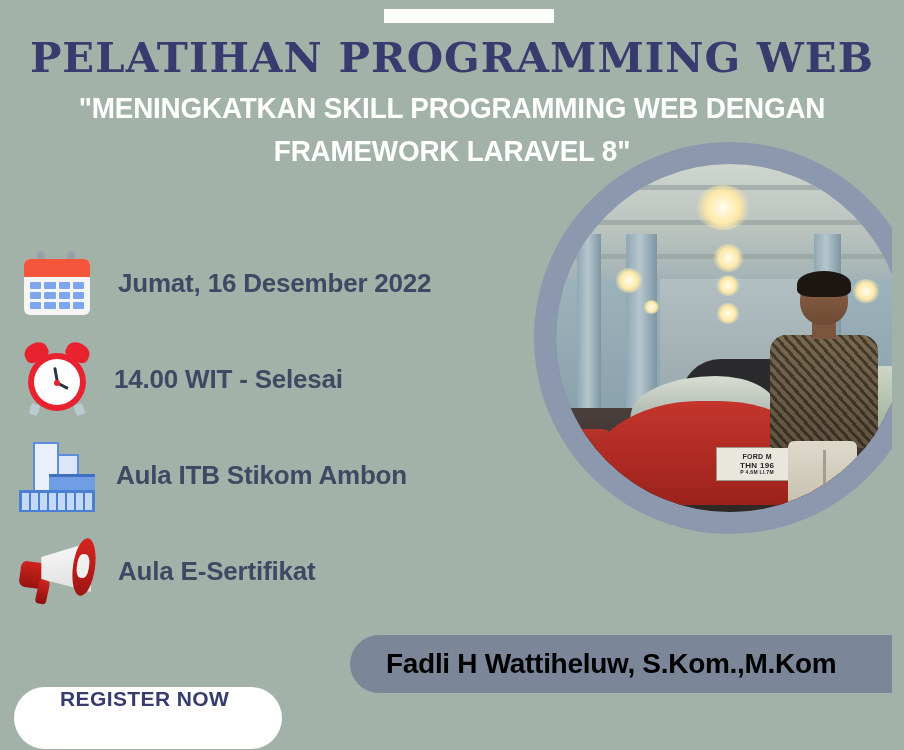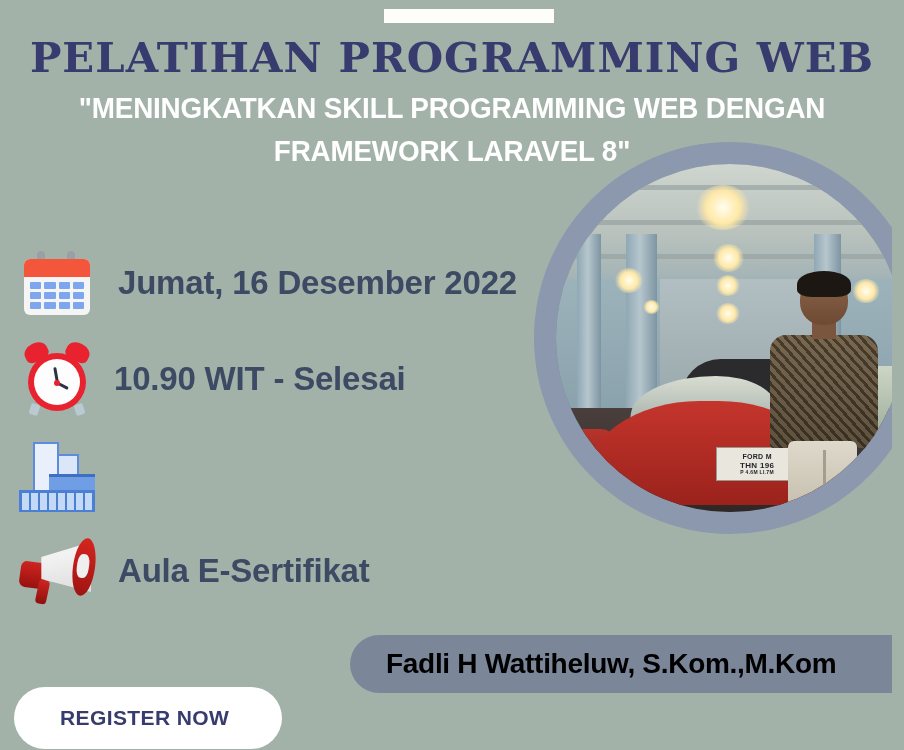--- a/index.html
+++ b/index.html
@@ -172,21 +172,21 @@
     display:flex; align-items:center;
     height:96px;
     padding-left: 16px;
   }
   .info-icon {
     width:82px; flex:0 0 82px; height:82px;
     position:relative;
   }
   .info-text {
     font-family:"Liberation Sans", sans-serif;
-    font-weight:700; font-size:33px;
+    font-weight:700; font-size:26px;
     color:#3d4a63;
     letter-spacing:-0.2px;
     margin-left:16px;
     white-space:nowrap;
   }
   .row-cal .info-text { margin-left: 20px; }
   .row-loc .info-text { margin-left: 18px; }
   .row-cert .info-text { margin-left: 20px; }
 
   
@@ -300,21 +300,21 @@
     color:#000000; font-family:"Liberation Sans", sans-serif;
     font-weight:700; font-size:28px; letter-spacing:-0.3px;
     margin-left:36px; white-space:nowrap;
   }
 
   
   .register-btn {
     position:absolute; left:14px; top:678px;
     width:268px; height:62px;
     background:#ffffff; border-radius:31px;
-    display:flex; align-items:center;
+    display:flex; align-items:flex-start;
   }
   .register-label {
     margin-left:46px;
     font-family:"Liberation Sans", sans-serif;
     font-weight:700; font-size:21px;
     letter-spacing:0.4px;
     color:#373b6e;
     white-space:nowrap;
   }
   .bottom-sliver {
@@ -414,21 +414,21 @@
           <div class="clk-bell r"></div>
           <div class="clk-foot l"></div>
           <div class="clk-foot r"></div>
           <div class="clk-ring"></div>
           <div class="clk-face"></div>
           <div class="clk-m"></div>
           <div class="clk-h"></div>
           <div class="clk-pin"></div>
         </div>
       </div>
-      <div class="info-text">10.90 WIT - Selesai</div>
+      <div class="info-text">14.00 WIT - Selesai</div>
     </div>
 
     <div class="info-row row-loc">
       <div class="info-icon">
         <div class="ic-bld">
           <div class="bld-tower"></div>
           <div class="bld-tower2"></div>
           <div class="bld-mid"></div>
           <div class="bld-base"></div>
           <div class="bld-doors">
@@ -436,20 +436,21 @@
               <i></i>
               <i></i>
               <i></i>
               <i></i>
               <i></i>
               <i></i>
               <i></i>
           </div>
         </div>
       </div>
+      <div class="info-text">Aula ITB Stikom Ambon</div>
     </div>
 
     <div class="info-row row-cert">
       <div class="info-icon">
         <div class="ic-meg">
           <div class="meg-body"></div>
           <div class="meg-handle"></div>
           <div class="meg-cone"></div>
           <div class="meg-rim"></div>
           <div class="meg-rim-in"></div>

